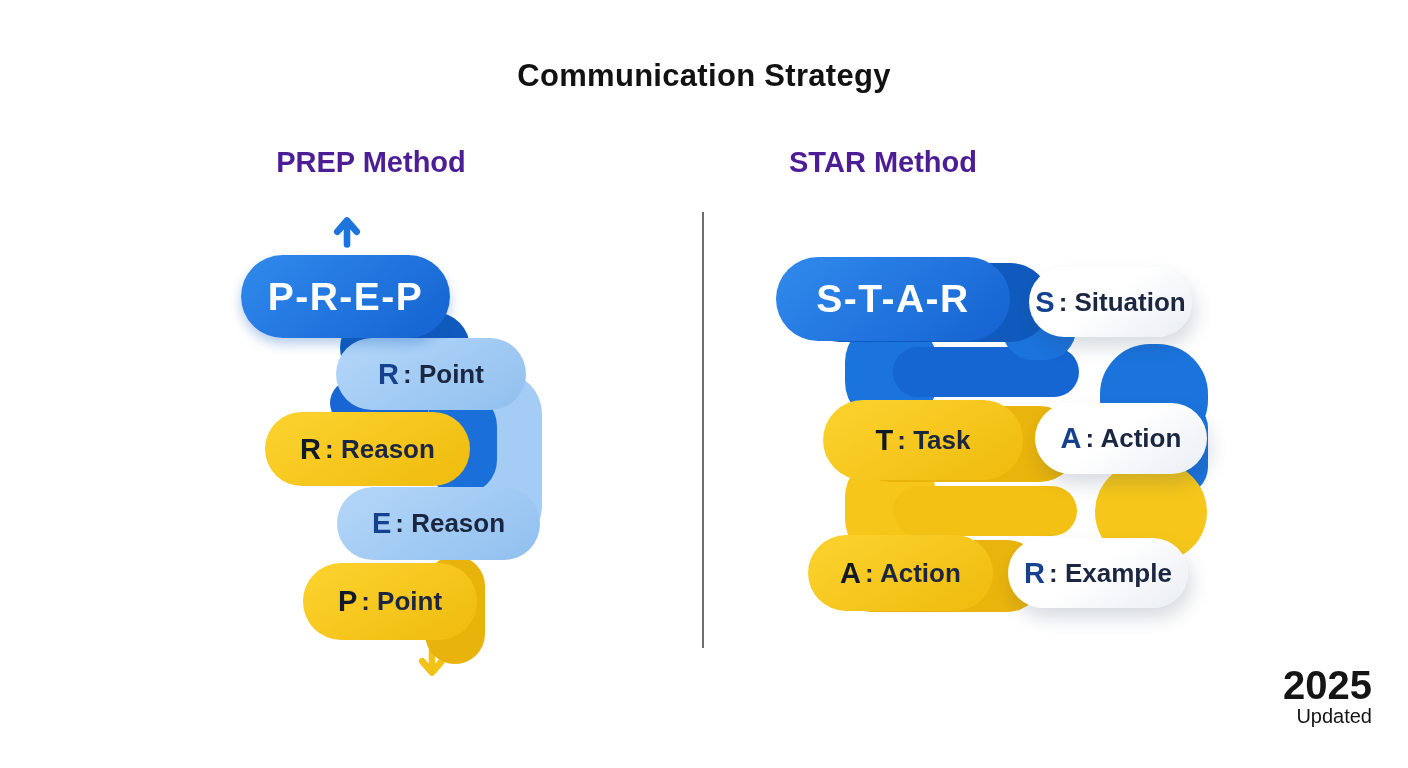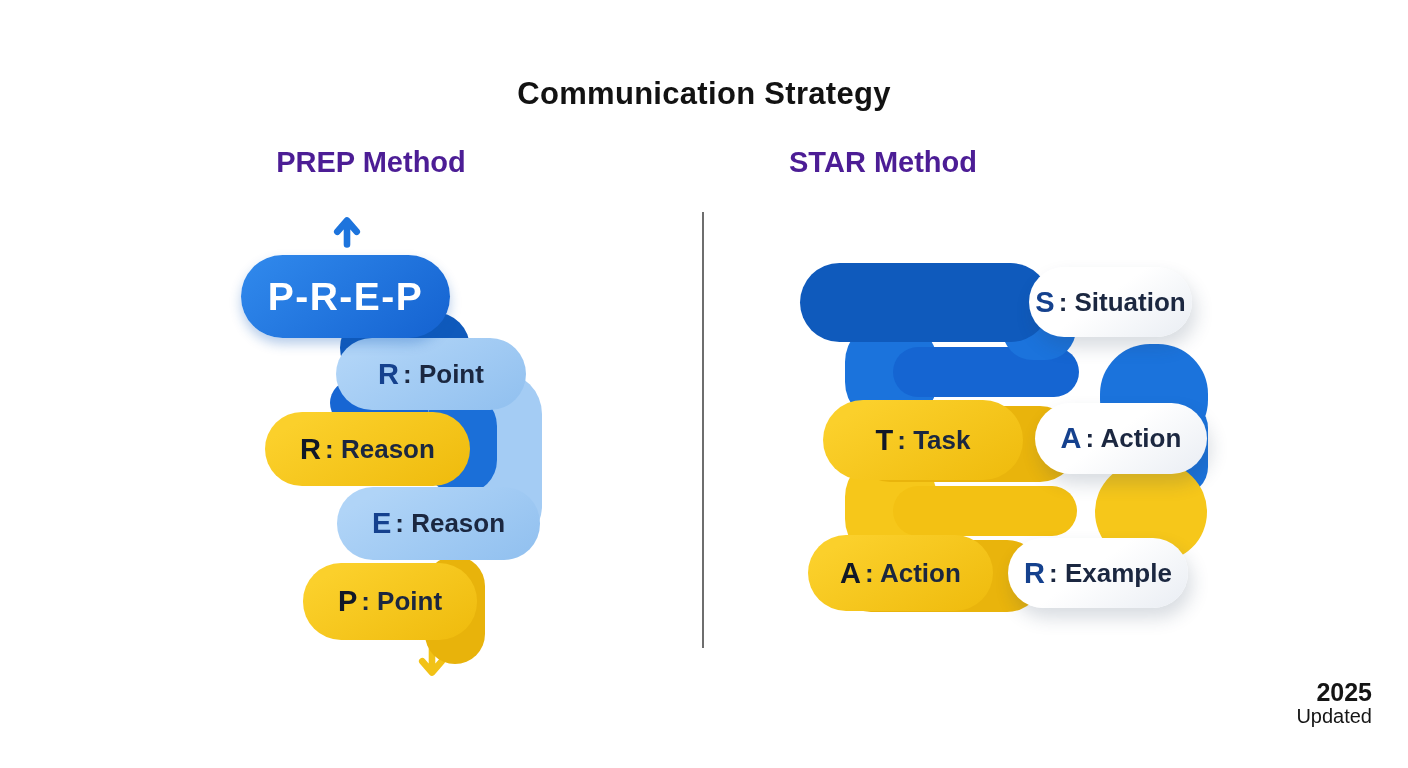--- a/index.html
+++ b/index.html
@@ -2,21 +2,21 @@
 <html><head>
 <meta charset="utf-8">
 <style>
   html,body{margin:0;padding:0;background:#ffffff;}
   .stage{
     position:relative;width:1408px;height:768px;background:#ffffff;overflow:hidden;
     font-family:"Liberation Sans", sans-serif;
   }
   .page-title{
     position:absolute;left:0;top:58px;width:1408px;text-align:center;
-    font-size:31px;font-weight:800;color:#121212;letter-spacing:.3px;margin-top:18px;
+    font-size:31px;font-weight:800;color:#121212;letter-spacing:.3px;
   }
   .col-heading{
     position:absolute;width:280px;text-align:center;top:146px;
     font-size:29px;font-weight:800;color:#4c1d95;
   }
   .col-heading.prep{left:231px;}
   .col-heading.star{left:743px;}
   .divider{
     position:absolute;left:702px;top:212px;width:2px;height:436px;
     background:#4a4a4a;opacity:.8;
@@ -63,21 +63,21 @@
   .s-T{left:823px;top:400px;width:200px;height:80px;border-radius:40px;z-index:24;}
   .s-w2{left:1035px;top:403px;width:172px;height:71px;border-radius:36px;z-index:26;}
   .s-yellow-flow{left:845px;top:455px;width:92px;height:106px;border-radius:42px;background:#f6c71a;z-index:16;}
   .s-yellow-conn{left:893px;top:486px;width:184px;height:50px;border-radius:25px;background:#f3c113;z-index:16;}
   .s-yellow-curve{left:1095px;top:462px;width:112px;height:100px;border-radius:50px;background:#f6c71a;z-index:15;}
   .s-A-shadow{left:835px;top:540px;width:208px;height:72px;border-radius:36px;background:#e9b40c;z-index:21;}
   .s-A{left:808px;top:535px;width:185px;height:76px;border-radius:38px;z-index:24;}
   .s-w3{left:1008px;top:538px;width:180px;height:70px;border-radius:35px;z-index:26;}
   
   .footer{position:absolute;right:36px;bottom:40px;text-align:right;color:#151515;}
-  .footer .year{font-size:25px;font-weight:800;line-height:1;}
+  .footer .year{font-size:40px;font-weight:800;line-height:1;}
   .footer .note{font-size:20px;font-weight:500;line-height:1.15;}
 </style>
 </head>
 <body>
 
 <div class="stage">
 
   <div class="page-title">Communication Strategy</div>
 
   <div class="col-heading prep">PREP Method</div>
@@ -132,20 +132,23 @@
   <div class="goo s-blue-flow"></div>
   <div class="goo s-blue-conn"></div>
   <div class="goo s-blue-curve"></div>
   <div class="goo s-blue-sliver"></div>
   <div class="goo s-T-shadow"></div>
   <div class="goo s-yellow-flow"></div>
   <div class="goo s-yellow-conn"></div>
   <div class="goo s-yellow-curve"></div>
   <div class="goo s-A-shadow"></div>
 
+  <div class="pill blue-grad s-hdr">
+    <span class="hdr-label">S-T-A-R</span>
+  </div>
 
   <div class="pill white-grad s-w1">
     <span class="letter navy">S</span>
       <span class="rest">: Situation</span>
   </div>
 
   <div class="pill yellow-grad s-T">
     <span class="letter">T</span>
       <span class="rest">: Task</span>
   </div>

